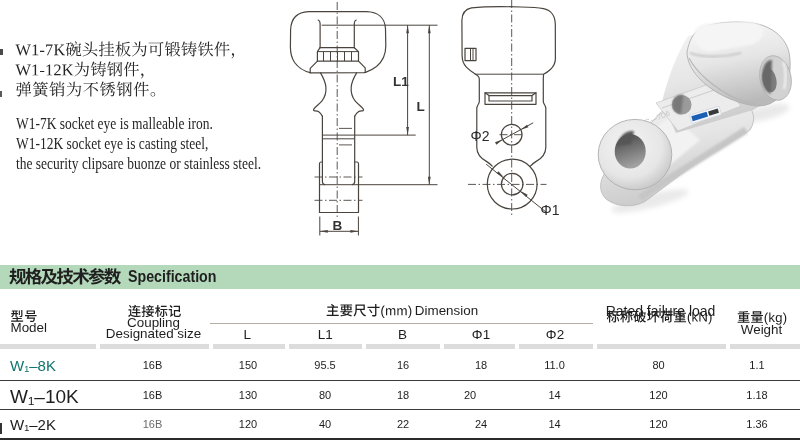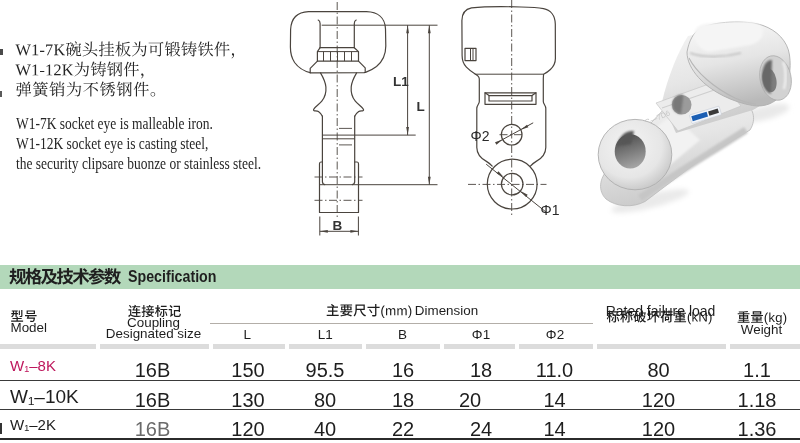--- a/index.html
+++ b/index.html
@@ -1,17 +1,17 @@
 <!DOCTYPE html>
 <html><head><meta charset="utf-8"><style>
 html,body{margin:0;padding:0;background:#ffffff;width:800px;height:443px;overflow:hidden}
 #page{position:relative;width:800px;height:443px;background:#fff;font-family:"Liberation Sans",sans-serif}
 .abs{position:absolute;white-space:nowrap;line-height:1}
 .serif{font-family:"Liberation Serif",serif;color:#262626}
-.cell{position:absolute;text-align:center;color:#1e1e1e;font-size:20px;line-height:1;transform:translateX(-50%)}
+.cell{position:absolute;text-align:center;color:#1e1e1e;font-size:11px;line-height:1;transform:translateX(-50%)}
 </style></head>
 <body>
 <div id="page">
 
 <div style="position:absolute;left:0;top:264.5px;width:800px;height:24px;background:#b3d8ba"></div>
 
 <div style="position:absolute;left:210px;top:323px;width:383px;height:1px;background:#b3aea8"></div>
 <div style="position:absolute;left:0;top:344.3px;width:800px;height:4.7px;background:#dcdcdc"></div>
 <div style="position:absolute;left:95.5px;top:344.3px;width:4px;height:4.7px;background:#fff"></div>
 <div style="position:absolute;left:208.5px;top:344.3px;width:4px;height:4.7px;background:#fff"></div>
@@ -178,21 +178,21 @@
 <div class="cell" style="left:153.5px;top:327.3px;font-size:13.4px">Designated size</div>
 <div class="cell" style="left:446.5px;top:304.0px;font-size:13.4px">Dimension</div>
 <div class="cell" style="left:660.5px;top:304px;font-size:14px">Rated failure load</div>
 <div class="cell" style="left:761.5px;top:323.1px;font-size:13.4px">Weight</div>
 <div class="cell" style="left:247.2px;top:328.4px;font-size:13.5px">L</div>
 <div class="cell" style="left:325.2px;top:328.4px;font-size:13.5px">L1</div>
 <div class="cell" style="left:402.5px;top:328.4px;font-size:13.5px">B</div>
 <div class="cell" style="left:481px;top:328.4px;font-size:13.5px">Φ1</div>
 <div class="cell" style="left:555px;top:328.4px;font-size:13.5px">Φ2</div>
 
-<div class="abs" style="left:10px;top:358.0px;font-size:15px;color:#be185d">W₁–8K</div>
+<div class="abs" style="left:10px;top:358.0px;font-size:15px;color:#0f766e">W₁–8K</div>
 <div class="cell" style="left:152.5px;top:360.2px">16B</div>
 <div class="cell" style="left:248px;top:360.2px">150</div>
 <div class="cell" style="left:325px;top:360.2px">95.5</div>
 <div class="cell" style="left:403px;top:360.2px">16</div>
 <div class="cell" style="left:481px;top:360.2px">18</div>
 <div class="cell" style="left:554.5px;top:360.2px">11.0</div>
 <div class="cell" style="left:658.5px;top:360.2px">80</div>
 <div class="cell" style="left:757px;top:360.2px">1.1</div>
 <div class="abs" style="left:10px;top:387.3px;font-size:19px;color:#1e1e1e">W₁–10K</div>
 <div class="cell" style="left:152.5px;top:389.5px">16B</div>

